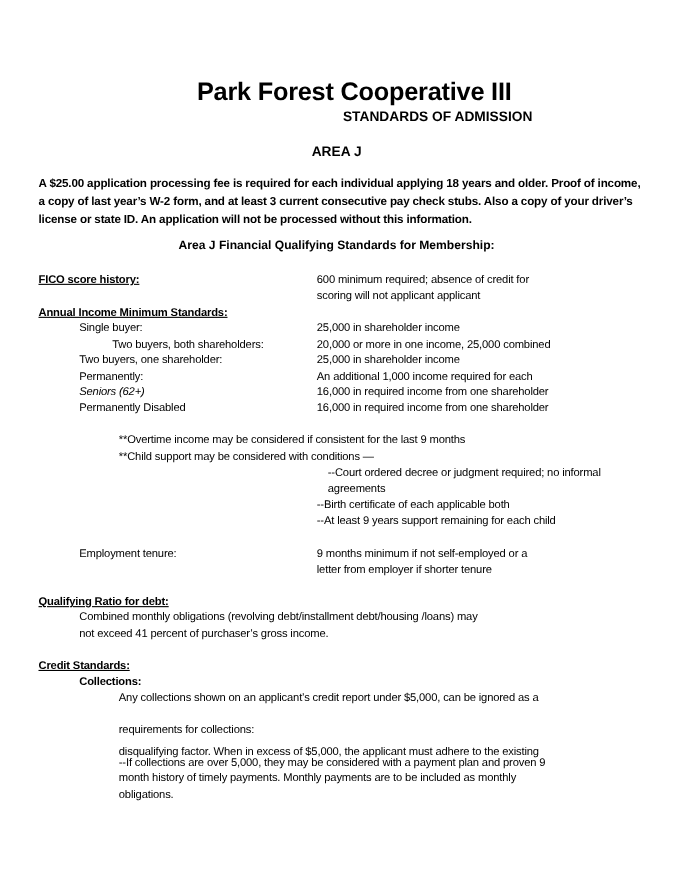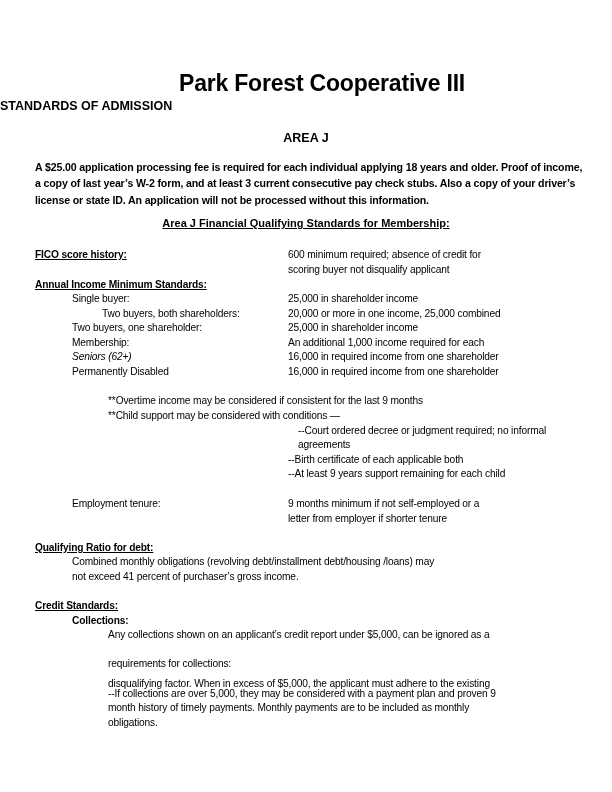--- a/index.html
+++ b/index.html
@@ -1,48 +1,48 @@
 <!DOCTYPE html>
 <html><head>
   <meta charset="utf-8">
   <style>
     html, body { margin: 0; padding: 0; background: #ffffff; }
     body { width: 612px; height: 792px; position: relative; overflow: hidden; color: #000; font-family: "Liberation Sans", "DejaVu Sans", sans-serif; }
     .abs { position: absolute; white-space: nowrap; }
     .title { top: 70px; left: 0; width: 612px; text-align: center; font-size: 23px; font-weight: bold; letter-spacing: -0.2px; padding-left: 16px; }
-    .subtitle { top: 99px; left: 0; width: 542px; text-align: left; font-size: 12.5px; font-weight: bold; }
+    .subtitle { top: 99px; left: 0; width: 484px; text-align: right; font-size: 12.5px; font-weight: bold; }
     .area { top: 131px; left: 0; width: 612px; text-align: center; font-size: 12.5px; font-weight: bold; }
     .intro { top: 159px; left: 35px; width: 548px; font-size: 10.6px; font-weight: bold; line-height: 16.3px; white-space: normal; letter-spacing: -0.15px; }
-    .fin-head { top: 217px; left: 0; width: 612px; text-align: center; font-size: 11px; font-weight: bold; text-decoration: underline; }
+    .fin-head { top: 217px; left: 0; width: 612px; text-align: center; font-size: 11px; font-weight: bold; }
     .t { font-size: 10.2px; line-height: 14.6px; letter-spacing: -0.15px; }
     .hd { font-weight: bold; text-decoration: underline; }
     .b { font-weight: bold; }
   </style>
 </head>
 <body>
 
 <div class="abs title">Park Forest Cooperative III</div>
 <div class="abs subtitle">STANDARDS OF ADMISSION</div>
 <div class="abs area">AREA J</div>
 <div class="abs intro">A $25.00 application processing fee is required for each individual applying 18 years and older. Proof of income, a copy of last year’s W-2 form, and at least 3 current consecutive pay check stubs. Also a copy of your driver’s license or state ID. An application will not be processed without this information.</div>
 <div class="abs fin-head">Area J Financial Qualifying Standards for Membership:</div>
 
 <div class="abs t hd" style="top:248px;left:35px;">FICO score history:</div>
 <div class="abs t" style="top:248px;left:288px;">600 minimum required; absence of credit for</div>
-<div class="abs t" style="top:263px;left:288px;">scoring buyer not disqualify applicant</div>
+<div class="abs t" style="top:263px;left:288px;">scoring will not applicant applicant</div>
 
 <div class="abs t hd" style="top:278px;left:35px;">Annual Income Minimum Standards:</div>
 
 <div class="abs t" style="top:292px;left:72px;">Single buyer:</div>
 <div class="abs t" style="top:292px;left:288px;">25,000 in shareholder income</div>
 <div class="abs t" style="top:307px;left:72px;margin-left:30px;">Two buyers, both shareholders:</div>
 <div class="abs t" style="top:307px;left:288px;">20,000 or more in one income, 25,000 combined</div>
 <div class="abs t" style="top:321px;left:72px;">Two buyers, one shareholder:</div>
 <div class="abs t" style="top:321px;left:288px;">25,000 in shareholder income</div>
-<div class="abs t" style="top:336px;left:72px;">Membership:</div>
+<div class="abs t" style="top:336px;left:72px;">Permanently:</div>
 <div class="abs t" style="top:336px;left:288px;">An additional 1,000 income required for each</div>
 <div class="abs t" style="top:350px;left:72px;font-style:italic;">Seniors (62+)</div>
 <div class="abs t" style="top:350px;left:288px;">16,000 in required income from one shareholder</div>
 <div class="abs t" style="top:365px;left:72px;">Permanently Disabled</div>
 <div class="abs t" style="top:365px;left:288px;">16,000 in required income from one shareholder</div>
 
 <div class="abs t" style="top:394px;left:108px;">**Overtime income may be considered if consistent for the last 9 months</div>
 <div class="abs t" style="top:409px;left:108px;">**Child support may be considered with conditions —</div>
 <div class="abs t" style="top:424px;left:298px;">--Court ordered decree or judgment required; no informal</div>
 <div class="abs t" style="top:438px;left:298px;">agreements</div>

